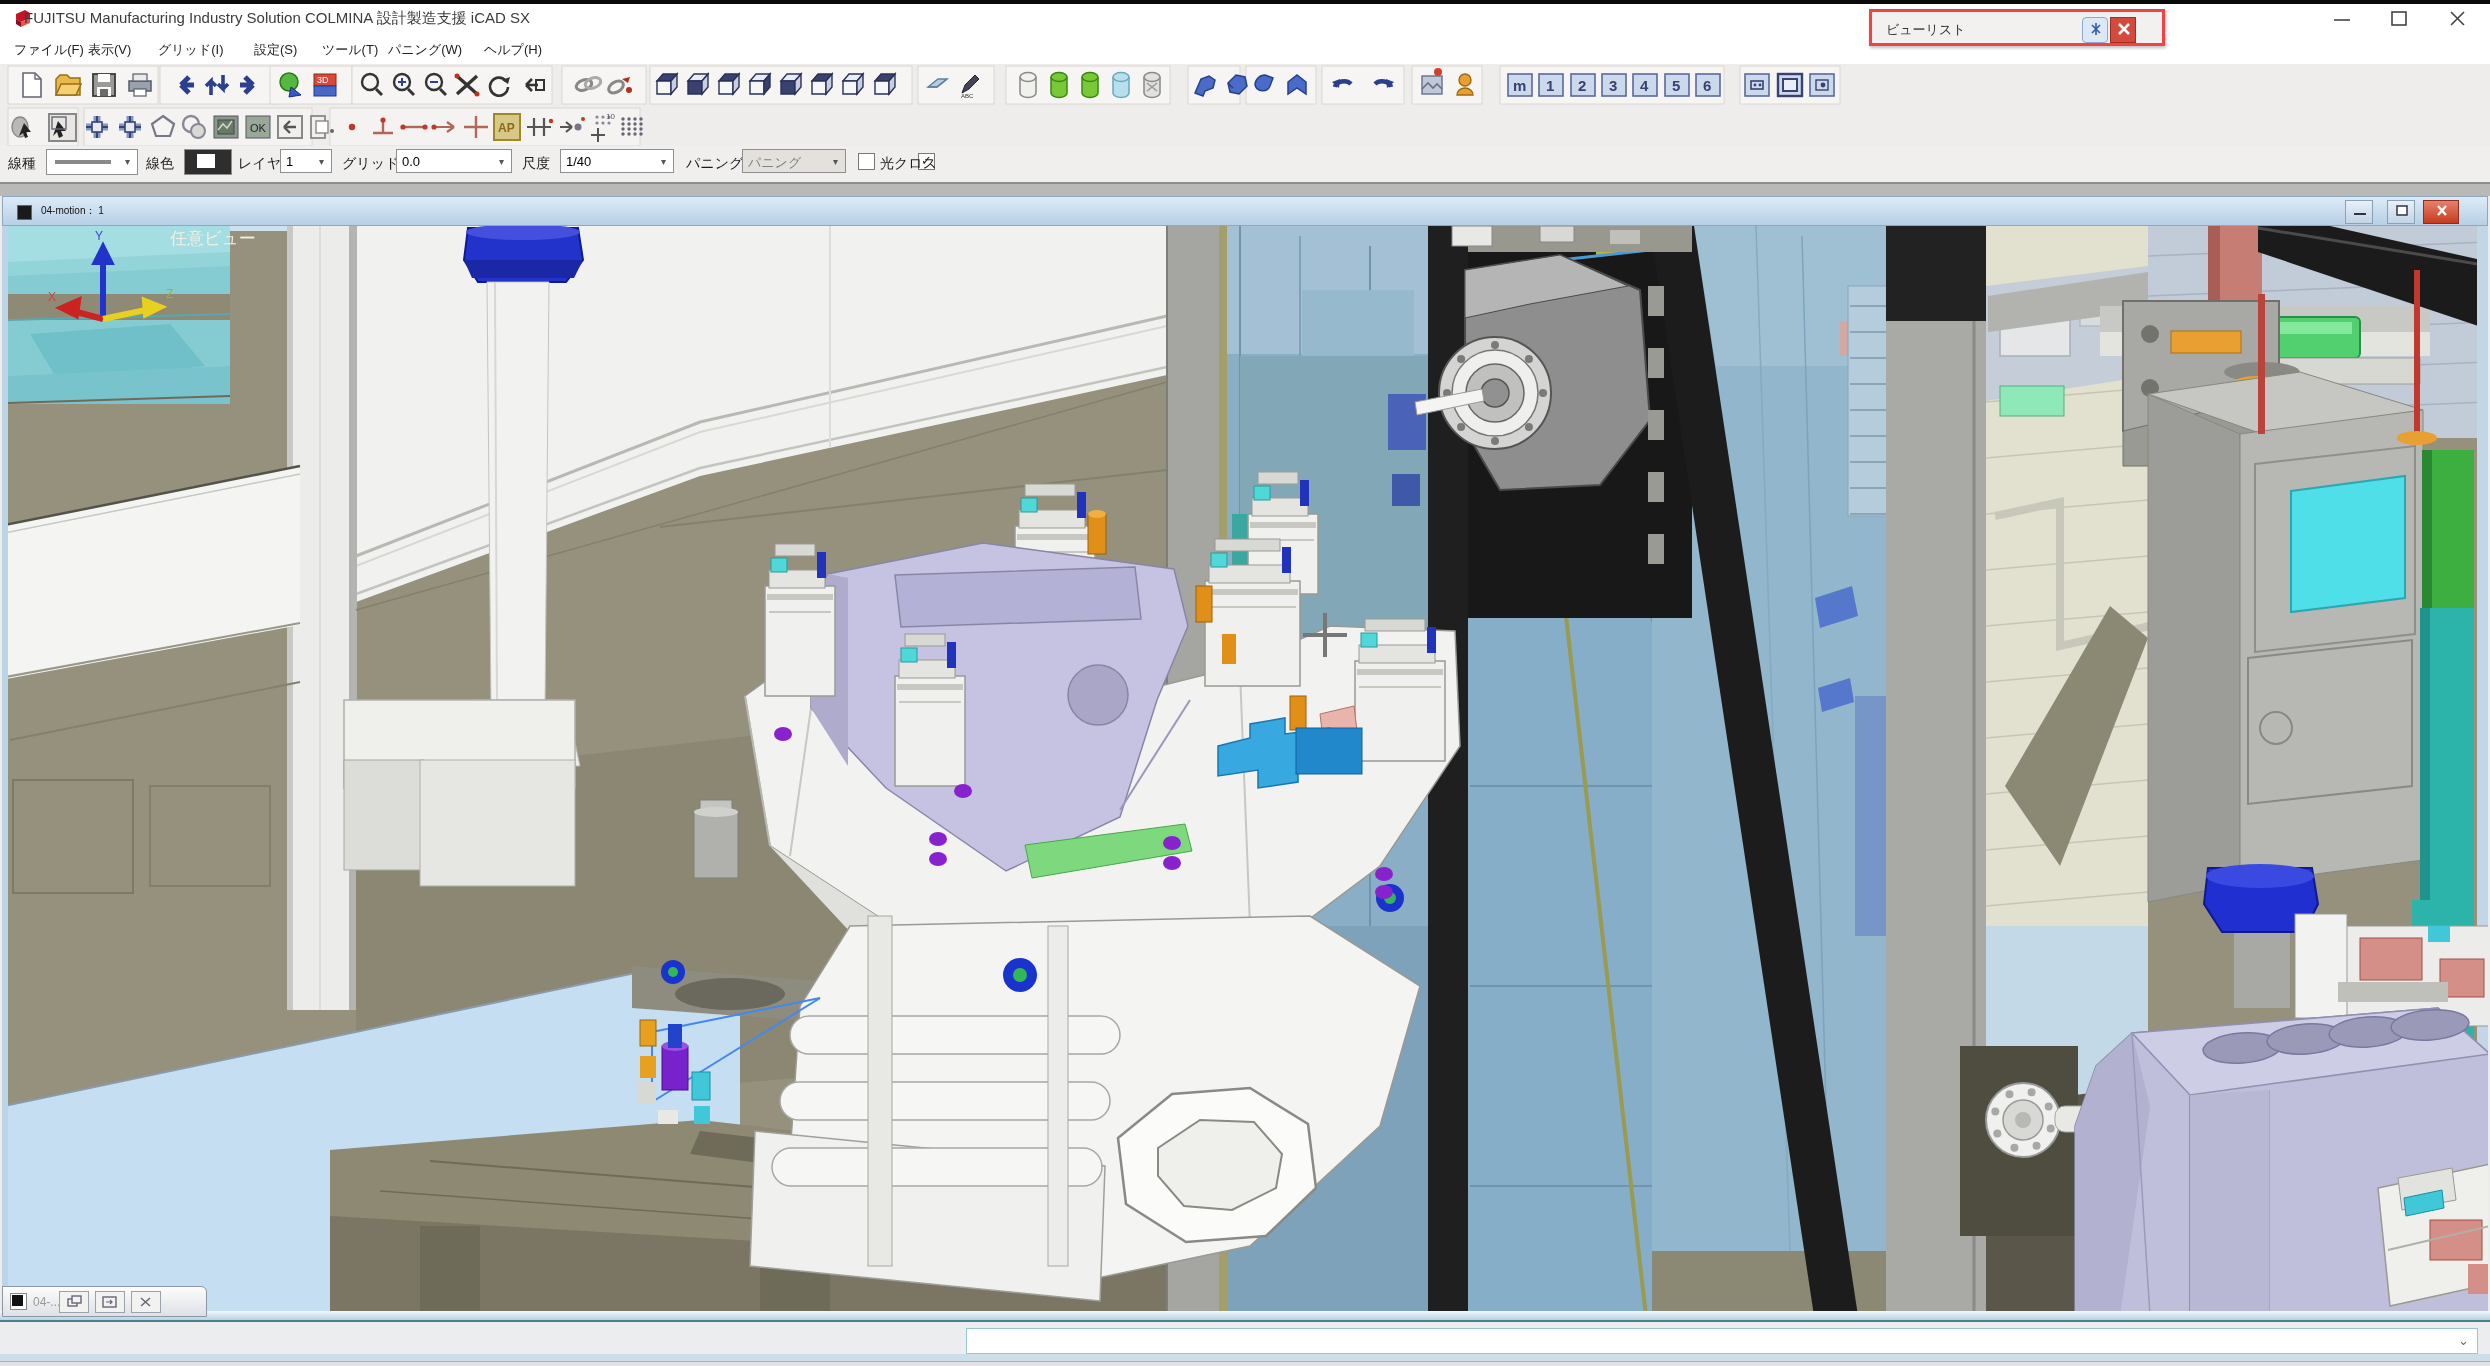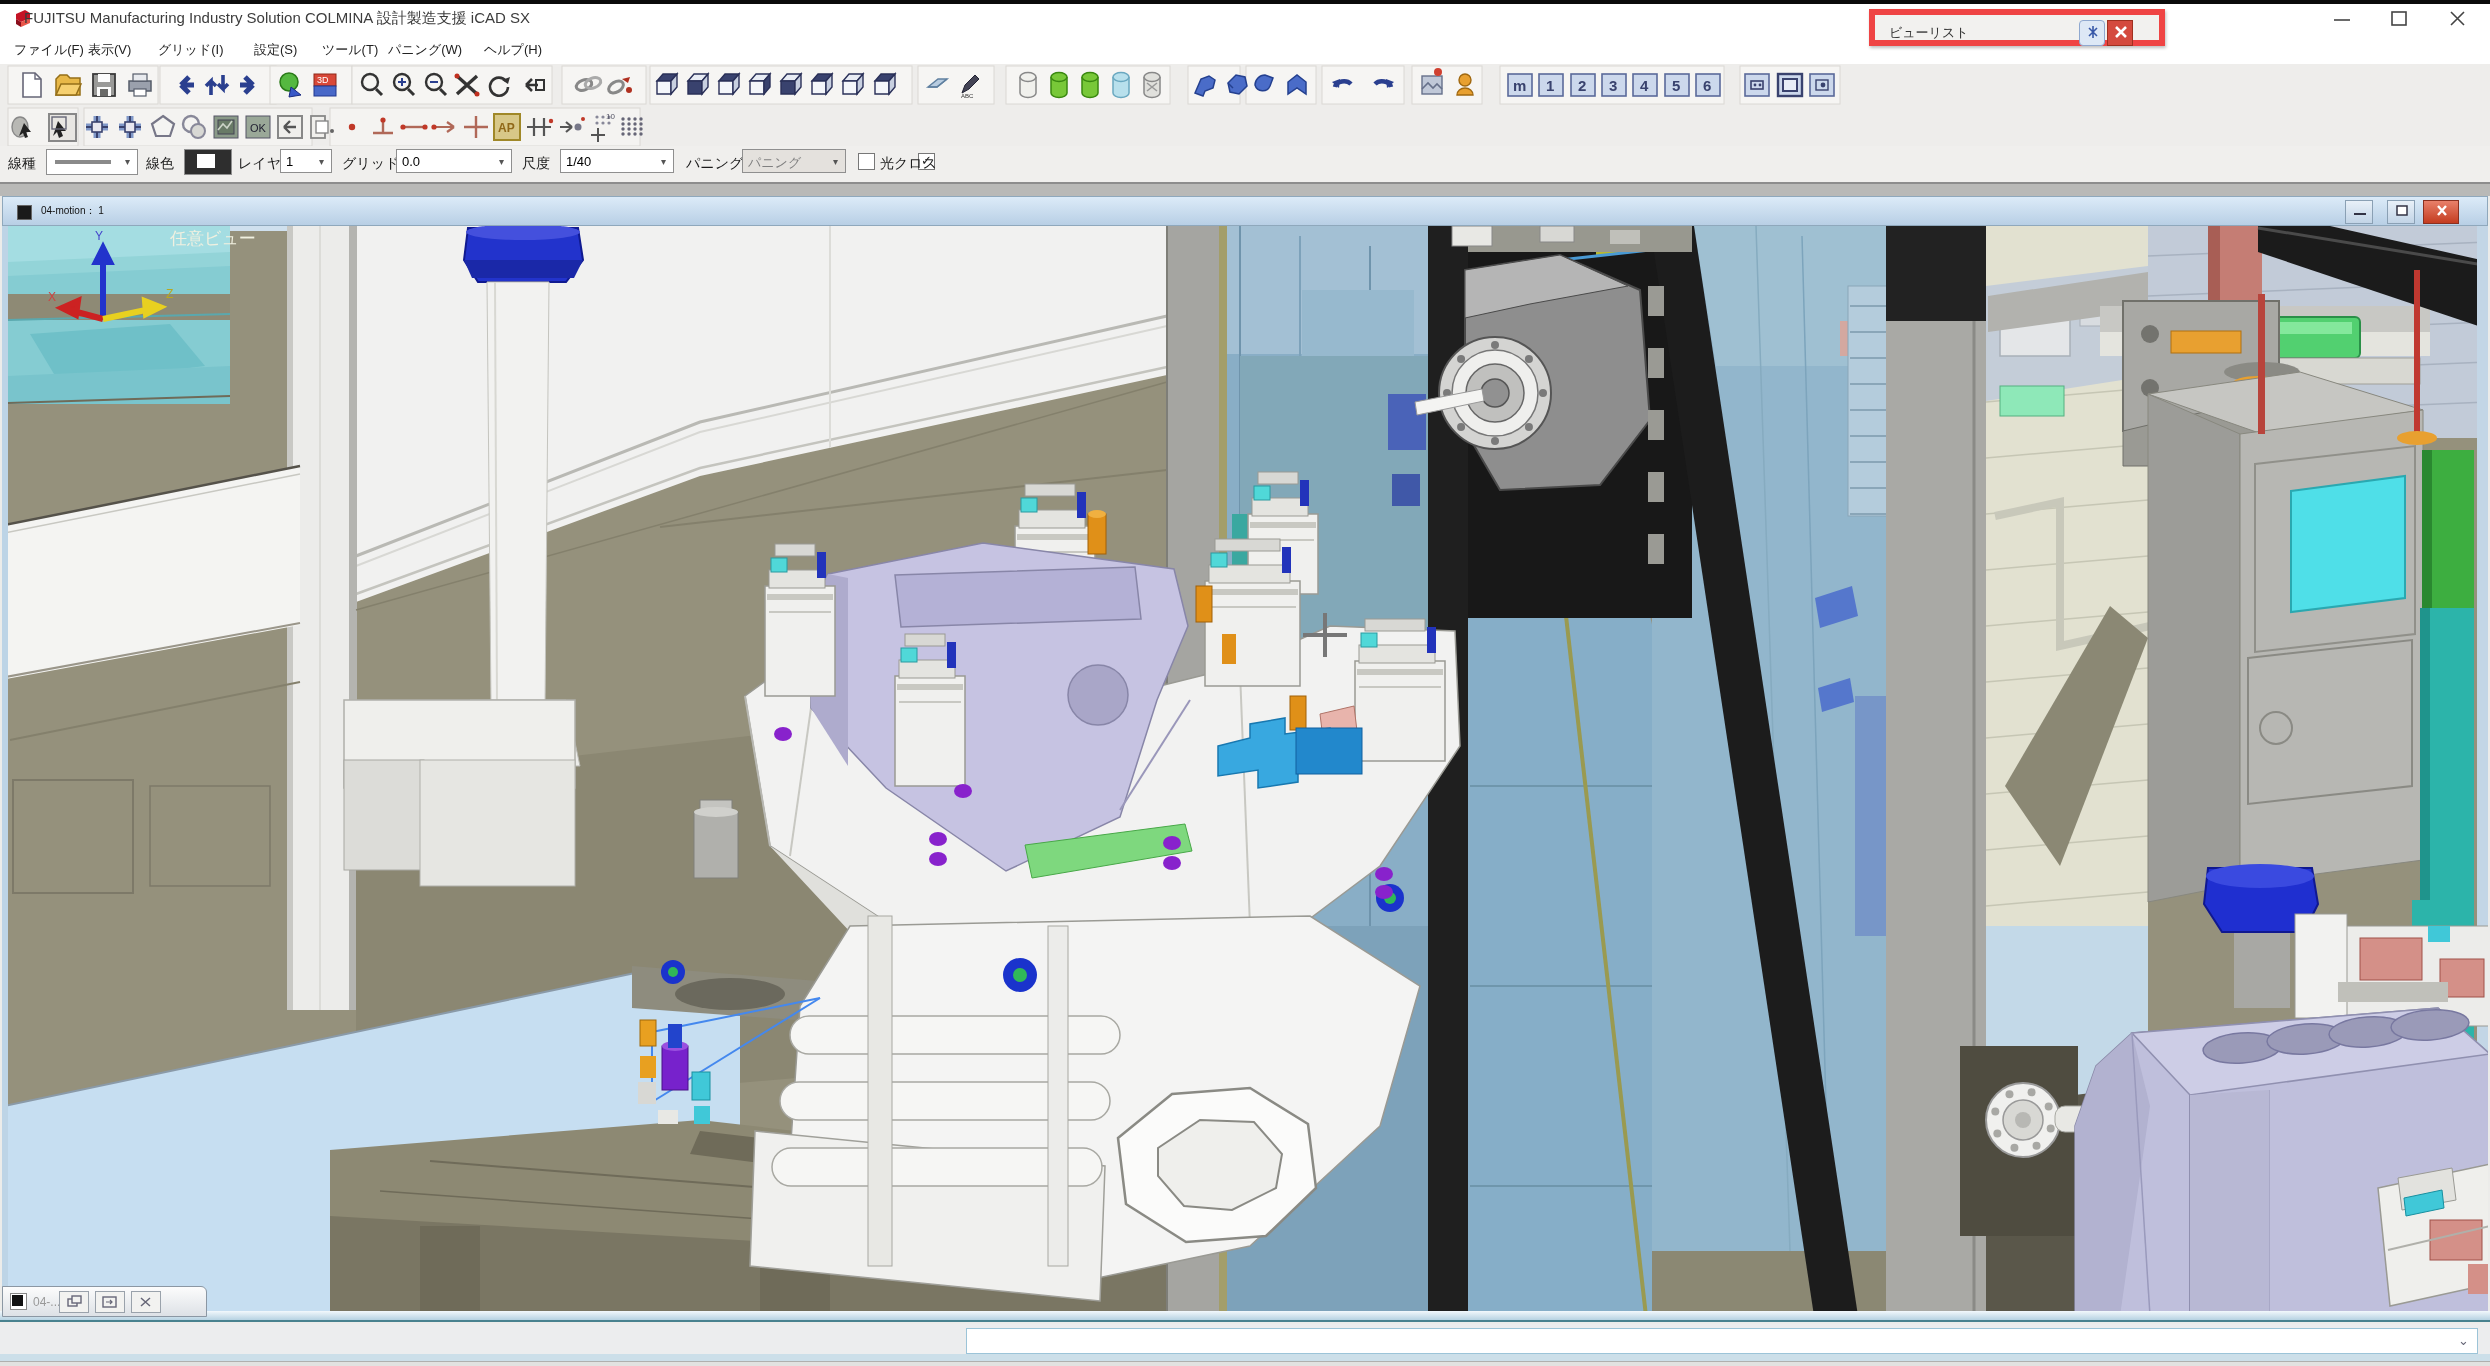--- a/index.html
+++ b/index.html
@@ -24,21 +24,21 @@
   #doctitle{left:2px;top:196px;width:2486px;height:30px;background:linear-gradient(#dcebf8,#b8cfe5);border:1px solid #8fa8bc;box-sizing:border-box;}
   
   #viewport{left:2px;top:226px;width:2486px;height:1090px;background:#95917c;overflow:hidden;}
   
   #btmblue{left:0;top:1311px;width:2490px;height:11px;background:linear-gradient(#f2f8fc,#b6d2e2);border-bottom:2px solid #49828f;box-sizing:border-box;}
   #statusbar{left:0;top:1324px;width:2490px;height:42px;background:#ecedee;}
   #cmdinput{left:966px;top:1328px;width:1512px;height:26px;background:#ffffff;border:1px solid #9cc4d8;box-sizing:border-box;}
   #btmstrip{left:0;top:1354px;width:2490px;height:7px;background:#ccdfe9;}
   #btmstrip2{left:0;top:1361px;width:2490px;height:5px;background:#e2e2e0;border-top:1px solid #b0b0ae;box-sizing:border-box;}
   
-  #viewlist{left:1869px;top:9px;width:296px;height:37px;background:#f2f1ef;border:6px solid #ef4444;box-shadow:1px 2px 3px rgba(0,0,0,0.25);box-sizing:border-box;}
+  #viewlist{left:1869px;top:9px;width:296px;height:37px;background:#f2f1ef;border:3px solid #ef4444;box-shadow:1px 2px 3px rgba(0,0,0,0.25);box-sizing:border-box;}
   
   #minibar{left:2px;top:1286px;width:205px;height:31px;z-index:6;background:linear-gradient(#fcfcfc,#dde1e6);border:1px solid #8b97a3;border-radius:0 6px 0 0;box-sizing:border-box;}
   .minibtn{position:absolute;top:4px;width:30px;height:22px;background:#f2f2f0;border:1px solid #9aa2ab;box-sizing:border-box;}
 </style>
 </head>
 <body>
 <div class="abs" id="titlebar"></div>
 <div class="abs" style="left:0;top:0;width:2490px;height:4px;background:#0a0a0a"></div>
 <svg class="abs" style="left:12px;top:8px" width="22" height="22" viewBox="0 0 22 22">
   <polygon points="4,6 13,2 18,5 18,10 9,14 4,11" fill="#c41426"></polygon>

